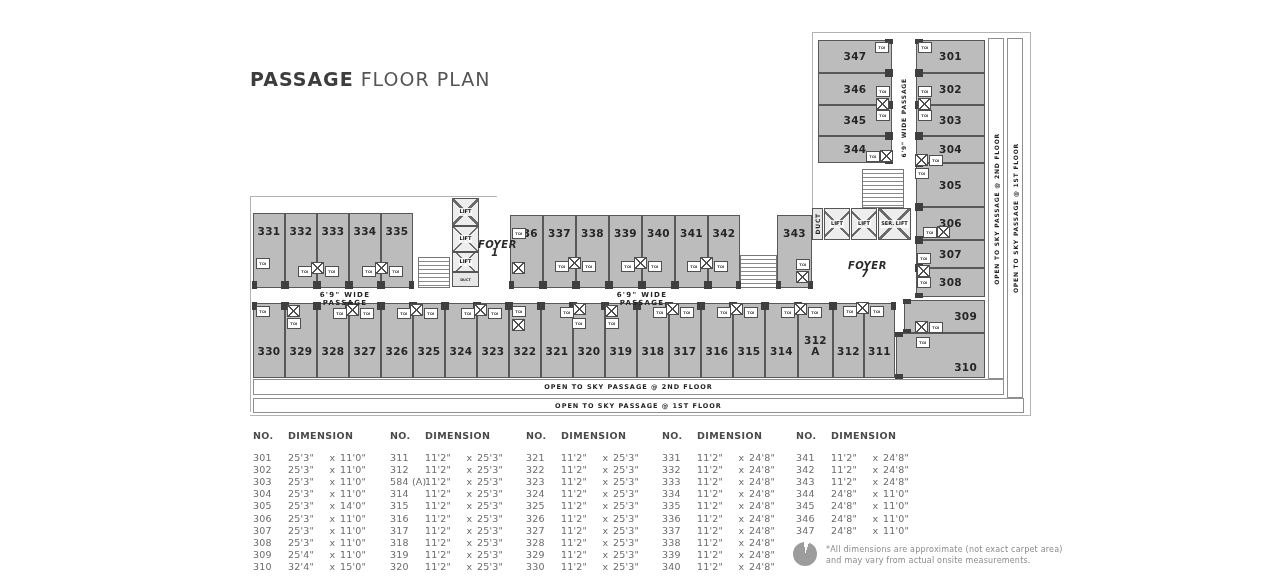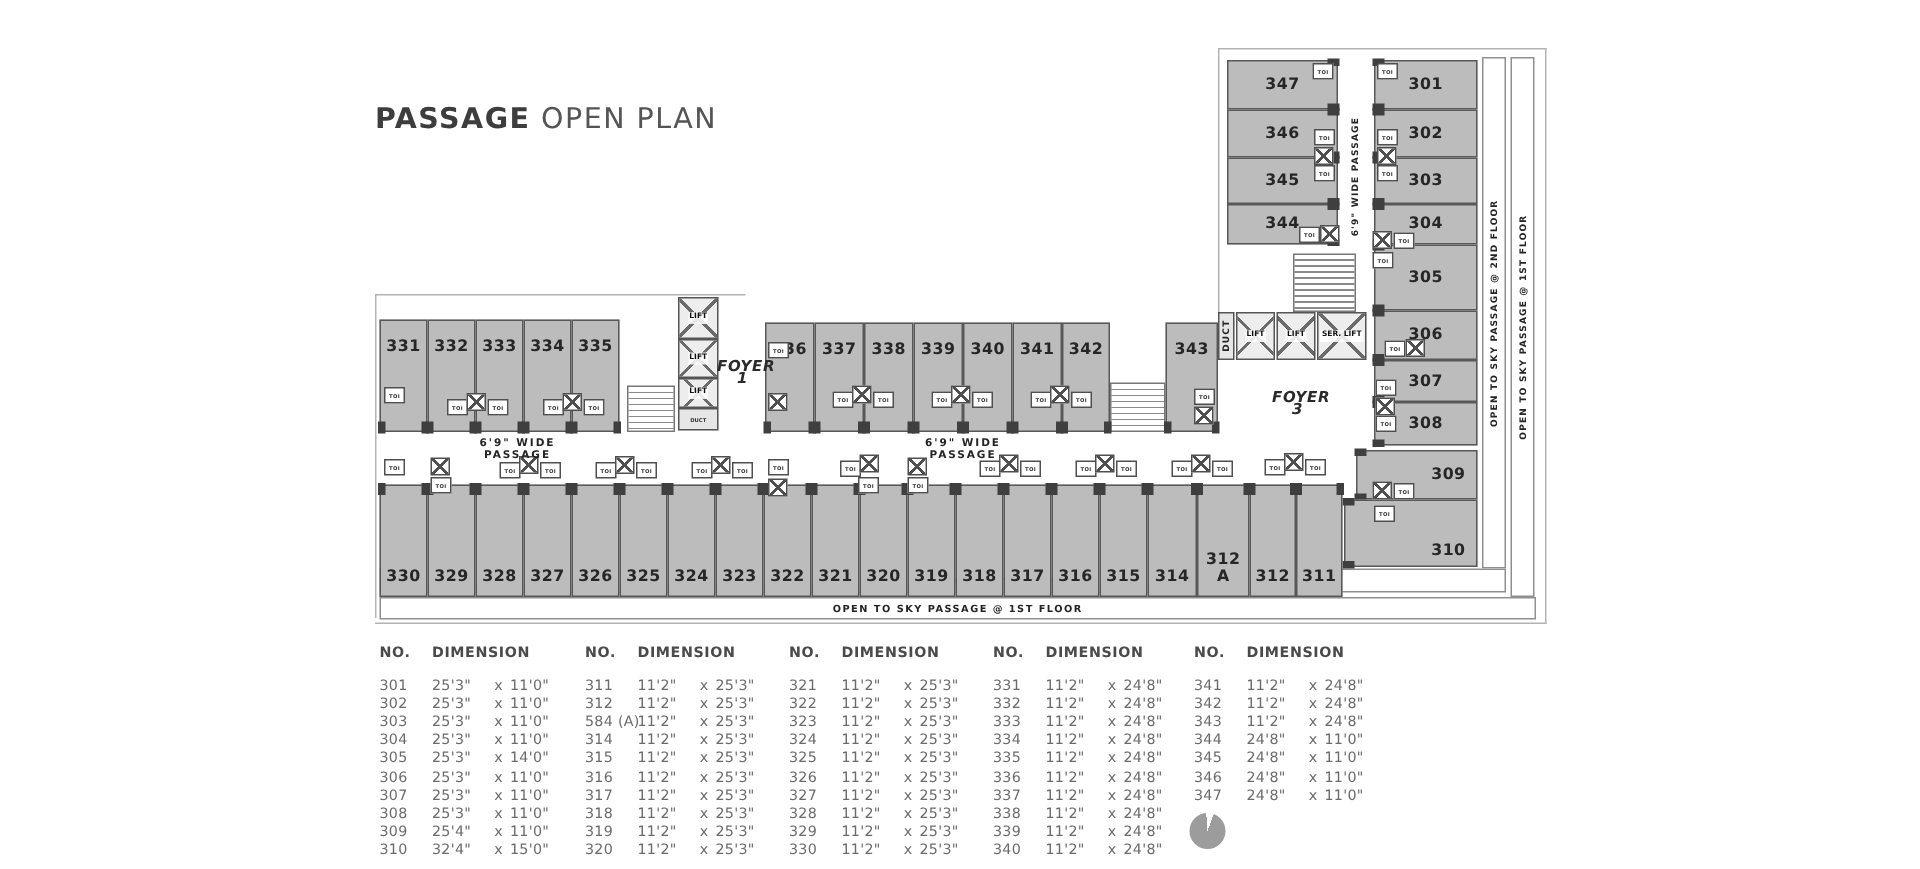--- a/index.html
+++ b/index.html
@@ -9,21 +9,21 @@
   .title{position:absolute;left:250px;top:68px;font-size:19px;letter-spacing:1px;color:#3d3d3d;white-space:nowrap;}
   .title .b{font-weight:bold;}
   .title .l{font-weight:normal;color:#555;margin-left:7px;}
   
   #plan{position:absolute;left:0;top:0;width:1280px;height:425px;}
   .oline{position:absolute;background:#b3b3b3;}
   .room{position:absolute;background:#bcbcbc;border:1.5px solid #585858;box-sizing:border-box;
         display:flex;justify-content:center;z-index:2;}
   .room .lbl{font-size:10.5px;font-weight:bold;color:#262626;letter-spacing:.3px;text-align:center;line-height:10.5px;}
   .tr{align-items:flex-start;padding-top:12px;}
-  .br{align-items:flex-end;padding-bottom:8px;margin-top:20px;}
+  .br{align-items:flex-end;padding-bottom:21px;}
   .vl,.vr{align-items:center;}
   .end{justify-content:flex-end;padding-right:7px;}
   .low{align-items:flex-end;padding-bottom:5px;}
   
   .tr::before,.tr::after,.br::before,.br::after,.vl::before,.vl::after,.vr::before,.vr::after{
     content:"";position:absolute;background:#3f3f3f;}
   .tr::before{bottom:-2px;left:-2px;width:5px;height:8px;}
   .tr::after{bottom:-2px;right:-2px;width:5px;height:8px;}
   .br::before{top:-2px;left:-2px;width:5px;height:8px;}
   .br::after{top:-2px;right:-2px;width:5px;height:8px;}
@@ -73,21 +73,21 @@
   
   .pie{position:absolute;left:793px;top:542px;width:24px;height:24px;border-radius:50%;
        background:conic-gradient(from -4deg at 50% 50%, #fdfdfd 0deg 24deg, #9c9c9c 24deg 360deg);}
   .fnote{position:absolute;left:826px;top:544px;font-size:8px;color:#8b8b8b;line-height:11px;letter-spacing:.2px;}
 </style>
 </head>
 <body>
 
 <div id="stage">
 
-  <div class="title"><span class="b">PASSAGE</span><span class="l">OPEN PLAN</span></div>
+  <div class="title"><span class="b">PASSAGE</span><span class="l">FLOOR PLAN</span></div>
 
   <div id="plan">
 
     <div class="oline" style="left:250px;top:196px;width:247px;height:1px"></div>
     <div class="oline" style="left:250px;top:196px;width:1px;height:216px"></div>
     <div class="oline" style="left:812px;top:32px;width:1px;height:176px"></div>
     <div class="oline" style="left:812px;top:32px;width:219px;height:1px"></div>
     <div class="oline" style="left:1030px;top:32px;width:1px;height:384px"></div>
     <div class="oline" style="left:250px;top:415px;width:781px;height:1px"></div>
 
@@ -104,21 +104,21 @@
       <span class="vt">OPEN TO SKY PASSAGE @ 1ST FLOOR</span>
     </div>
 
     <div class="hpass" style="left:300px;top:291px;width:90px">6'9" WIDE PASSAGE</div>
     <div class="hpass" style="left:597px;top:291px;width:90px">6'9" WIDE PASSAGE</div>
     <div class="vpass" style="left:894px;top:48px;width:18px;height:140px">
       <span class="vt">6'9" WIDE PASSAGE</span>
     </div>
 
     <div class="foyer" style="left:478px;top:241px;width:34px">FOYER 1</div>
-    <div class="foyer" style="left:848px;top:262px;width:34px">FOYER 3</div>
+    <div class="foyer" style="left:848px;top:262px;width:34px">FOYER 7</div>
 
     <div class="stair" style="left:418px;top:257px;width:32px;height:31px"></div>
     <div class="stair" style="left:740px;top:255px;width:37px;height:33px"></div>
     <div class="stair" style="left:862px;top:169px;width:42px;height:39px"></div>
 
     <div class="lift" style="left:452px;top:198px;width:27px;height:28px">
         <span class="llbl">LIFT</span>
       </div>
     <div class="lift" style="left:452px;top:226px;width:27px;height:26px">
         <span class="llbl">LIFT</span>
@@ -676,13 +676,17 @@
             <span class="c-no">347</span>
             <span class="c-w">24'8"</span>
             <span class="c-sep">x</span>
             <span class="c-h">11'0"</span>
           </div>
         </div>
     </div>
   </div>
 
   <div class="pie"></div>
+  <div class="fnote">
+    <div>*All dimensions are approximate (not exact carpet area)</div>
+    <div>and may vary from actual onsite measurements.</div>
+  </div>
 </div>
 
 </body></html>

